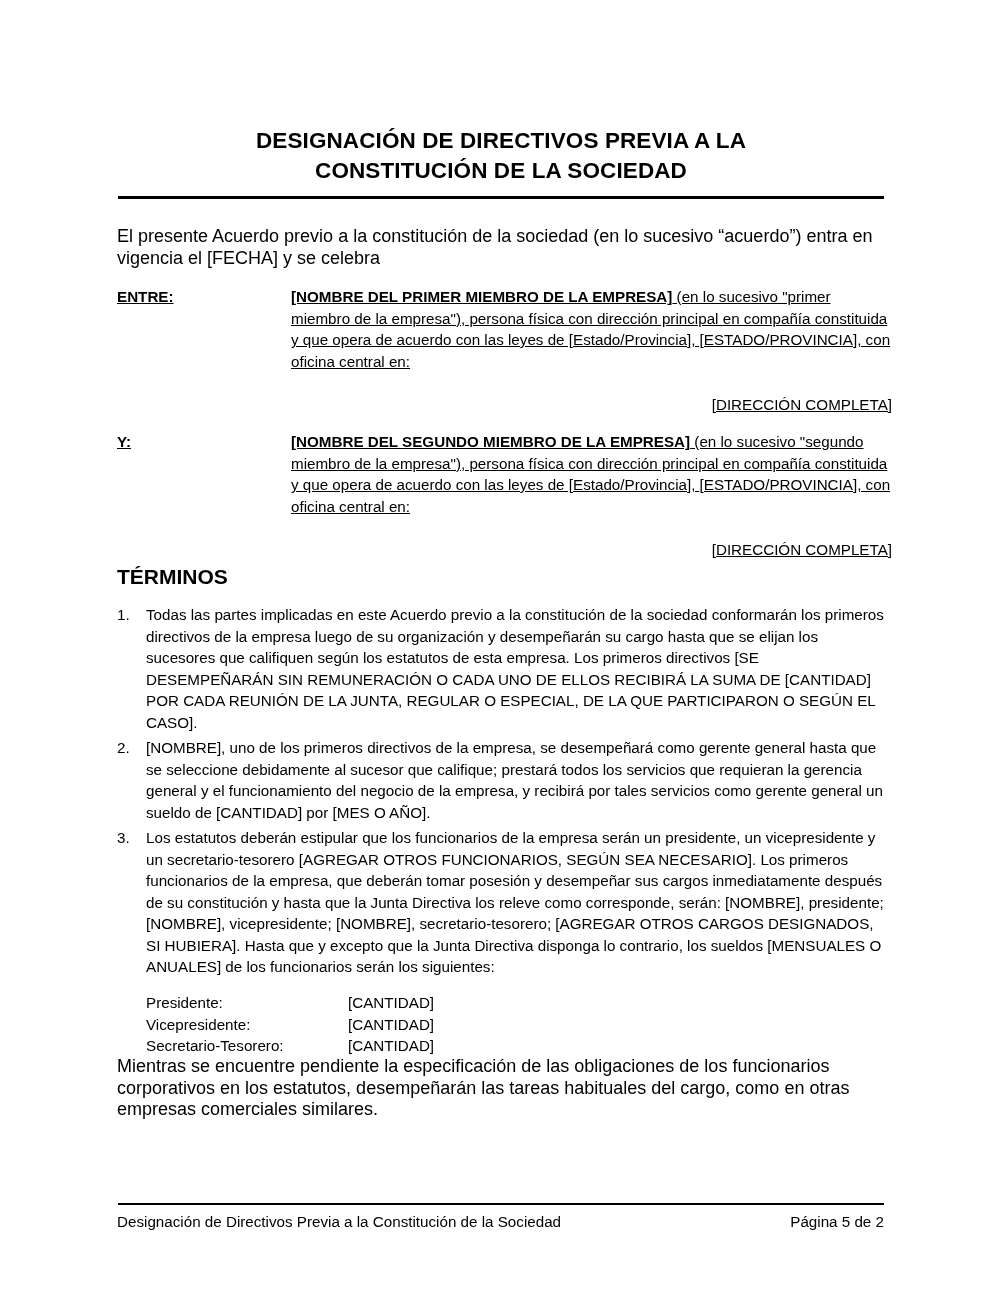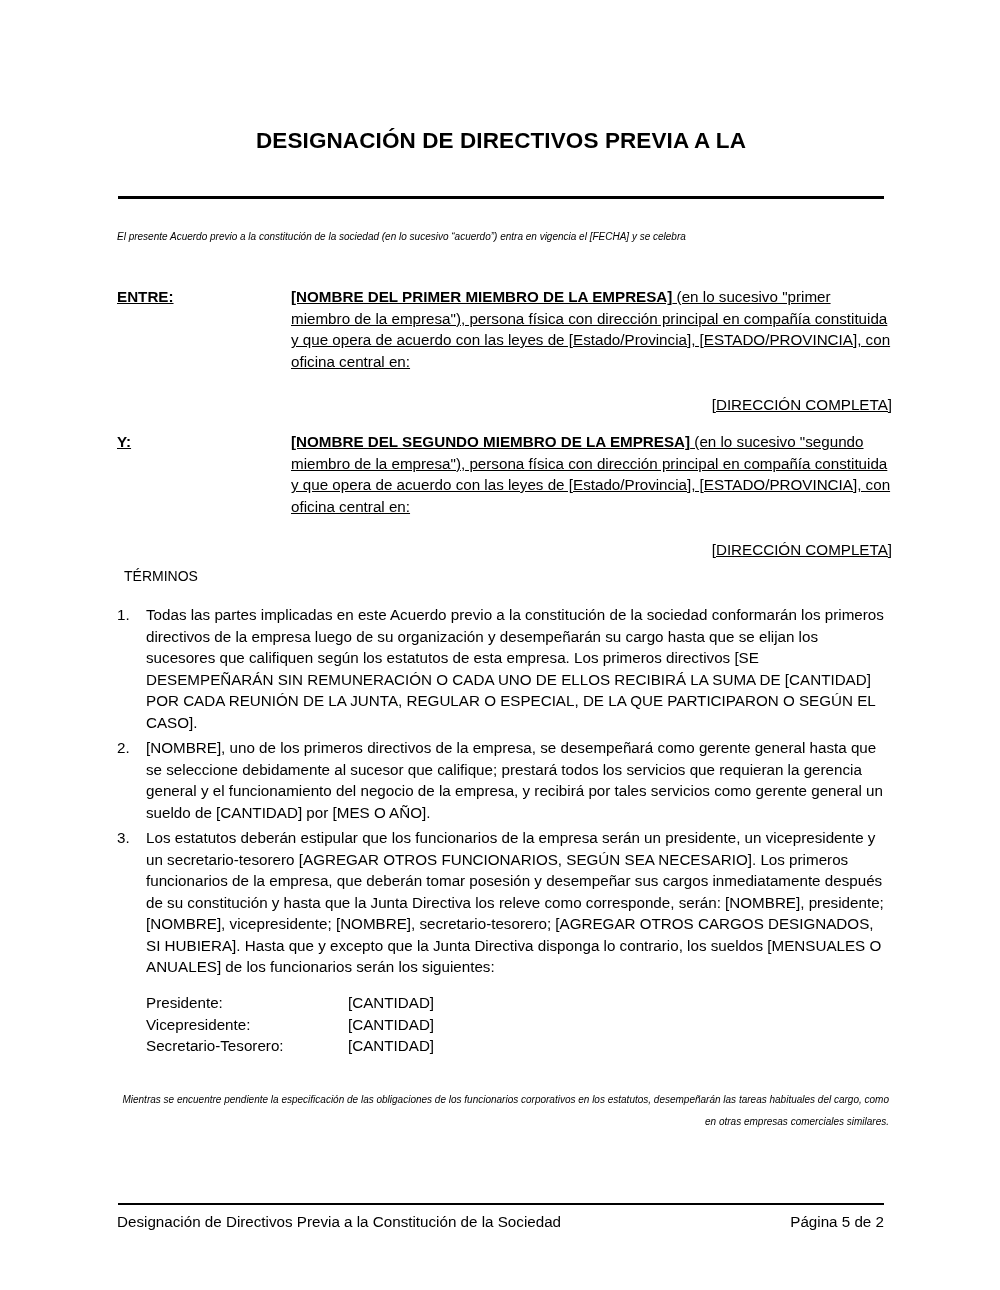--- a/index.html
+++ b/index.html
@@ -43,23 +43,22 @@
     left: 118px;
     top: 196px;
     width: 766px;
     height: 3px;
     background: #000000;
   }
 
   
   .body-text {
     position: absolute;
-    font-size: 10px;
-    line-height: 21.5px;
-    font-style: italic;
+    font-size: 18px;
+    line-height: 21.5px;
   }
 
   .intro {
     left: 117px;
     top: 226px;
     width: 770px;
   }
 
   
   .party {
@@ -78,24 +77,24 @@
     font-weight: bold;
     font-size: 15.2px;
   }
   .party-body { flex: 1 1 auto; }
   .party-body b { font-weight: bold; }
   .party-address { margin-top: 21.5px; text-align: right; }
 
   
   .section-heading {
     position: absolute;
-    left: 124px;
+    left: 117px;
     top: 566px;
-    font-size: 14px;
-    font-weight: normal;
+    font-size: 21px;
+    font-weight: bold;
     line-height: 21.5px;
   }
 
   
   .clause {
     position: absolute;
     left: 117px;
     width: 772px;
     font-size: 15.2px;
     line-height: 21.5px;
@@ -120,23 +119,22 @@
     font-size: 15.2px;
     line-height: 21.5px;
   }
   .salary-row { display: flex; justify-content: flex-end; }
   .salary-role { flex: 0 0 202px; }
   .salary-amount { flex: 0 0 auto; }
 
   
   .closing {
     left: 117px;
-    top: 1089px;
+    top: 1056px;
     width: 772px;
-    text-align: right;
   }
 
   
   .footer-rule {
     position: absolute;
     left: 118px;
     top: 1203px;
     width: 766px;
     height: 2px;
     background: #000000;
@@ -155,20 +153,21 @@
   }
   .footer-page { white-space: nowrap; }
 </style>
 </head>
 <body>
 
 <div class="page">
 
   <div class="doc-title">
     <span class="title-line">DESIGNACIÓN DE DIRECTIVOS PREVIA A LA</span>
+    <span class="title-line">CONSTITUCIÓN DE LA SOCIEDAD</span>
   </div>
 
   <div class="title-rule"></div>
 
   <div class="body-text intro">El presente Acuerdo previo a la constitución de la sociedad (en lo sucesivo “acuerdo”) entra en vigencia el [FECHA] y se celebra</div>
 
   <div class="party party-entre">
     <div class="party-row">
       <div class="party-label">ENTRE:</div>
       <div class="party-body">

